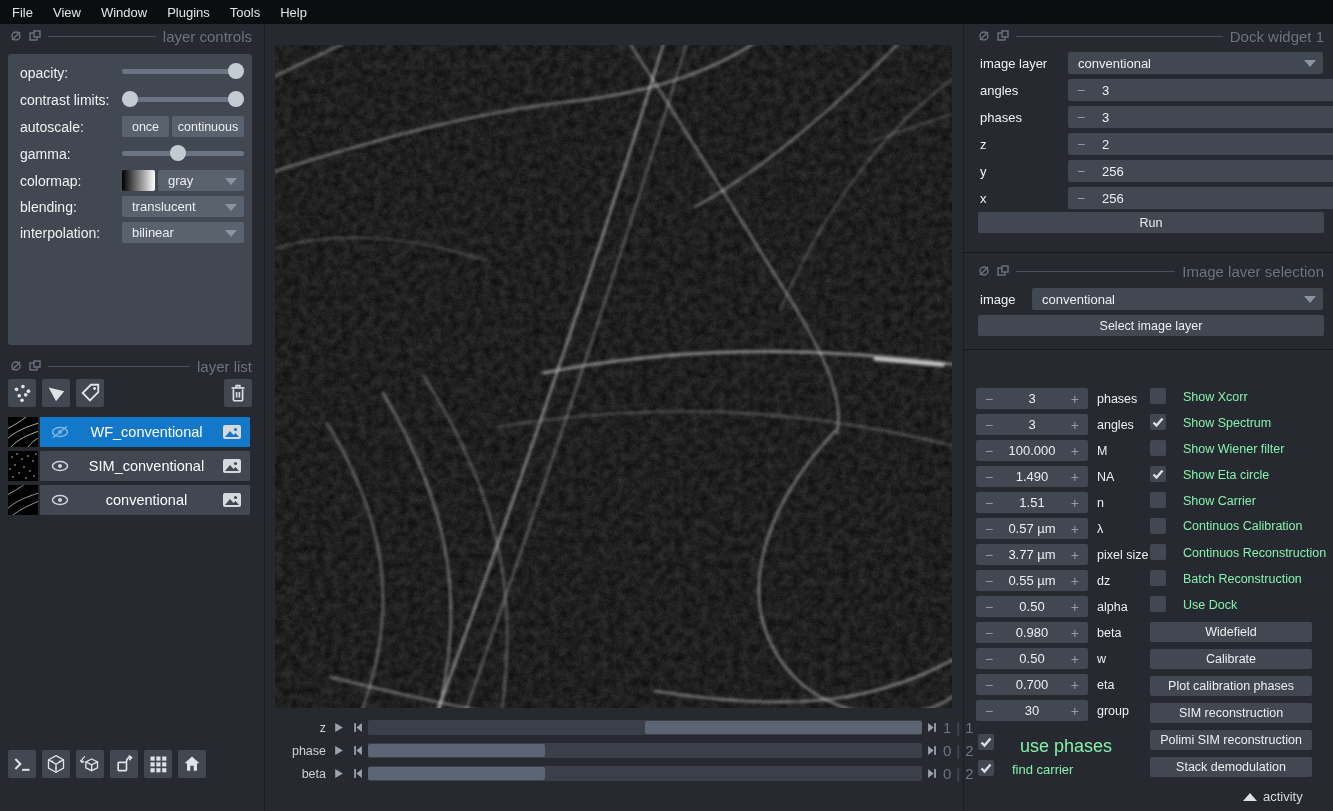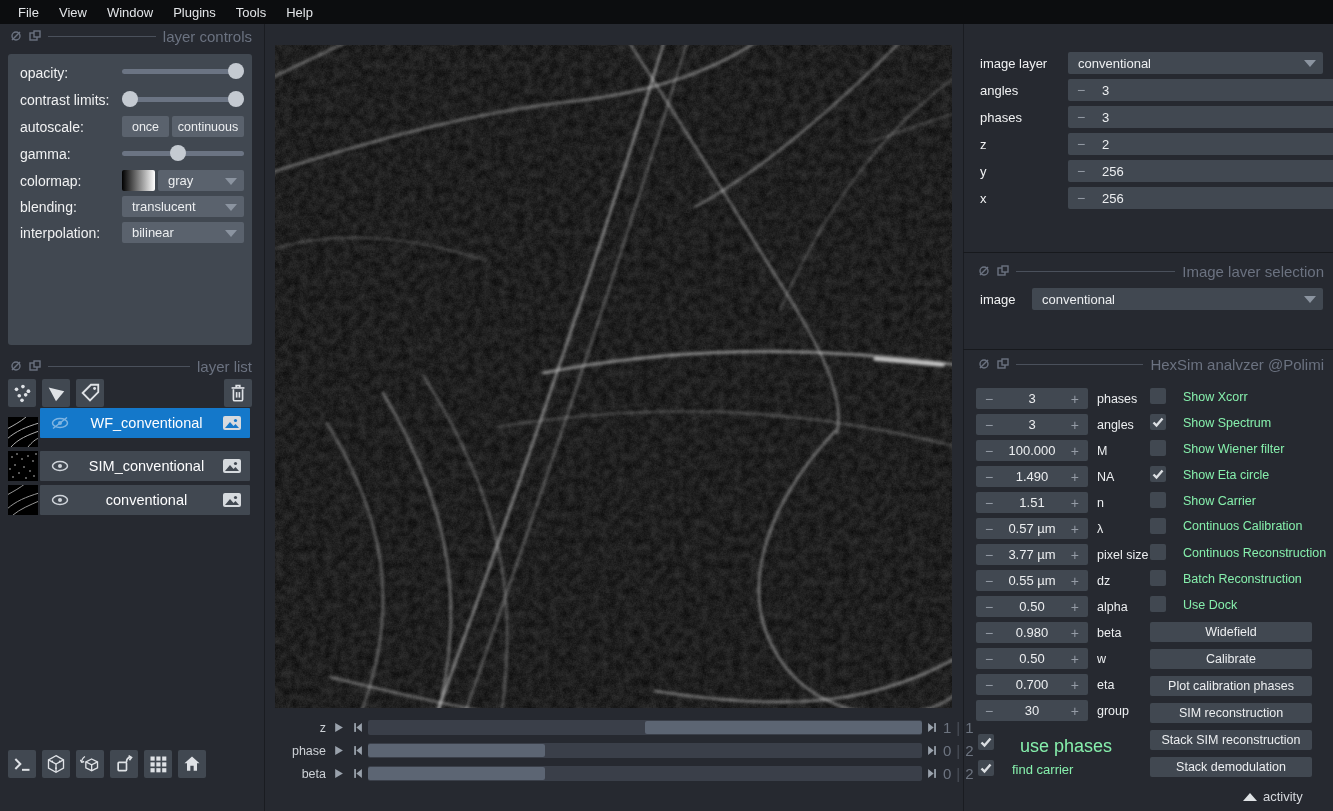--- a/index.html
+++ b/index.html
@@ -1,20 +1,20 @@
 <!DOCTYPE html>
 <html><head>
 <meta charset="utf-8">
 <style>
   html,body{margin:0;padding:0;background:#262930;}
   #app{position:relative;width:1333px;height:811px;background:#262930;overflow:hidden;
        font-family:"Liberation Sans",sans-serif;color:#eceef0;}
   
   .menubar{position:absolute;left:0;top:0;width:100%;height:24px;background:#0c0d0f;
-           display:flex;align-items:center;padding-left:8px;box-sizing:border-box;}
+           display:flex;align-items:center;padding-left:2px;box-sizing:border-box;}
   .menubar span{color:#e3e5e8;font-size:13px;padding:0 10px;cursor:default;}
   
   .titlebar{position:absolute;display:flex;align-items:center;gap:7px;height:16px;}
   .titlebar .ticon{width:12px;height:12px;flex:0 0 auto;}
   .titlebar .tline{flex:1;height:1px;background:#4a505b;}
   .titlebar .ttitle{color:#6b7280;font-size:15px;white-space:nowrap;}
   
   .panel{position:absolute;background:#414851;border-radius:3px;}
   .lbl{position:absolute;font-size:14px;color:#f0f1f2;}
   .btn{position:absolute;background:#414851;border-radius:2px;color:#eceef0;font-size:12.5px;
@@ -186,21 +186,21 @@
     <svg width="30" height="30" viewBox="0 0 30 30">
         <rect width="30" height="30" fill="#000"></rect>
         <g stroke="#ccc" stroke-width="1" fill="none" opacity="0.85">
           <path d="M-1 22 C8 14 18 10 31 6"></path>
           <path d="M3 30 C10 22 20 18 31 14"></path>
           <path d="M-1 12 C6 8 12 5 18 0"></path>
           <path d="M20 30 C24 25 28 22 31 21"></path>
         </g>
       </svg>
   </div>
-  <div class="lrow selected" style="top:408px;gap:20px;">
+  <div class="lrow selected" style="top:417px;gap:20px;">
     <svg width="20" height="14" viewBox="0 0 20 14" style="margin-left:10px;opacity:.5;">
       <ellipse cx="10" cy="7" rx="7.5" ry="4.5" fill="none" stroke="#e8f0fa" stroke-width="1.5"></ellipse>
       <circle cx="10" cy="7" r="2" fill="#e8f0fa"></circle>
       <line x1="3" y1="12.5" x2="17" y2="1.5" stroke="#e8f0fa" stroke-width="1.5"></line>
     </svg>
     <span class="lname">WF_conventional</span>
     <svg width="18" height="14" viewBox="0 0 18 14" style="margin-right:9px;">
       <rect width="18" height="14" rx="2" fill="#d6dade"></rect>
         <circle cx="12.5" cy="4.5" r="1.6" fill="var(--rowbg)"></circle>
         <path d="M2 12 L7 6 L10.5 10 L12.5 8 L16 12 Z" fill="var(--rowbg)"></path>
@@ -448,20 +448,32 @@
           <rect x="6.5" y="1" width="1.6" height="8" fill="#9aa2ac"></rect>
         </svg>
       </div>
     <div class="dimcnt" style="left:943px;top:765px;">
       <span>0</span>
         <span class="bar">|</span>
         <span>2</span>
     </div>
   </div>
 
+  <div class="titlebar" style="left:978px;top:28px;width:346px;">
+    <svg class="ticon" viewBox="0 0 12 12">
+        <circle cx="6" cy="6" r="4" fill="none" stroke="#6b7280" stroke-width="1.4"></circle>
+        <line x1="2" y1="10" x2="10" y2="2" stroke="#6b7280" stroke-width="1.4"></line>
+      </svg>
+    <svg class="ticon" viewBox="0 0 12 12">
+        <rect x="1" y="3" width="7" height="7" fill="none" stroke="#6b7280" stroke-width="1.4"></rect>
+        <rect x="5" y="1" width="6" height="6" fill="#262930" stroke="#6b7280" stroke-width="1.4"></rect>
+      </svg>
+    <div class="tline"></div>
+    <div class="ttitle">Dock widget 1</div>
+  </div>
 
   <div class="lbl" style="left:980px;top:56px;font-size:13px;">image layer</div>
   <div class="combo" style="left:1068px;top:52px;width:255px;height:22px;">
     <span>conventional</span>
       <span class="arrow"></span>
   </div>
 
   <div class="lbl" style="left:980px;top:83px;font-size:13px;">angles</div>
   <div class="spin leftval" style="left:1068px;top:79px;width:255px;height:22px;">
     <span class="minus">−</span>
@@ -480,55 +492,45 @@
   <div class="lbl" style="left:980px;top:164px;font-size:13px;">y</div>
   <div class="spin leftval" style="left:1068px;top:160px;width:255px;height:22px;">
     <span class="minus">−</span>
       <span>256</span>
   </div>
   <div class="lbl" style="left:980px;top:191px;font-size:13px;">x</div>
   <div class="spin leftval" style="left:1068px;top:187px;width:255px;height:22px;">
     <span class="minus">−</span>
       <span>256</span>
   </div>
+  <div class="btn" style="left:978px;top:212px;width:346px;height:21px;">Run</div>
 
   <div class="hsep" style="top:252px;"></div>
 
   <div class="titlebar" style="left:978px;top:263px;width:346px;">
     <svg class="ticon" viewBox="0 0 12 12">
         <circle cx="6" cy="6" r="4" fill="none" stroke="#6b7280" stroke-width="1.4"></circle>
         <line x1="2" y1="10" x2="10" y2="2" stroke="#6b7280" stroke-width="1.4"></line>
       </svg>
     <svg class="ticon" viewBox="0 0 12 12">
         <rect x="1" y="3" width="7" height="7" fill="none" stroke="#6b7280" stroke-width="1.4"></rect>
         <rect x="5" y="1" width="6" height="6" fill="#262930" stroke="#6b7280" stroke-width="1.4"></rect>
       </svg>
     <div class="tline"></div>
     <div class="ttitle">Image laver selection</div>
   </div>
   <div class="lbl" style="left:980px;top:292px;font-size:13px;">image</div>
   <div class="combo" style="left:1032px;top:288px;width:291px;height:22px;">
     <span>conventional</span>
       <span class="arrow"></span>
   </div>
+  <div class="btn" style="left:978px;top:315px;width:346px;height:21px;">Select image layer</div>
 
   <div class="hsep" style="top:349px;"></div>
 
-  <div class="titlebar" style="left:978px;top:356px;width:346px;">
-    <svg class="ticon" viewBox="0 0 12 12">
-        <circle cx="6" cy="6" r="4" fill="none" stroke="#6b7280" stroke-width="1.4"></circle>
-        <line x1="2" y1="10" x2="10" y2="2" stroke="#6b7280" stroke-width="1.4"></line>
-      </svg>
-    <svg class="ticon" viewBox="0 0 12 12">
-        <rect x="1" y="3" width="7" height="7" fill="none" stroke="#6b7280" stroke-width="1.4"></rect>
-        <rect x="5" y="1" width="6" height="6" fill="#262930" stroke="#6b7280" stroke-width="1.4"></rect>
-      </svg>
-    <div class="tline"></div>
-    <div class="ttitle">HexSim analvzer @Polimi</div>
-  </div>
 
   <div class="spin" style="left:976px;top:388px;width:112px;height:21px;">
       <span class="minus">−</span>
       <span>3</span>
       <span class="plus">+</span>
     </div>
   <div class="hxlabel" style="left:1097px;top:392px;">phases</div>
   <div class="spin" style="left:976px;top:414px;width:112px;height:21px;">
       <span class="minus">−</span>
       <span>3</span>
@@ -639,21 +641,21 @@
   <div class="cblabel" style="left:1183px;top:546px;">Continuos Reconstruction</div>
   <div class="cb" style="left:1150px;top:570px;"></div>
   <div class="cblabel" style="left:1183px;top:572px;">Batch Reconstruction</div>
   <div class="cb" style="left:1150px;top:596px;"></div>
   <div class="cblabel" style="left:1183px;top:598px;">Use Dock</div>
 
   <div class="btn" style="left:1150px;top:622px;width:162px;height:20px;">Widefield</div>
   <div class="btn" style="left:1150px;top:649px;width:162px;height:20px;">Calibrate</div>
   <div class="btn" style="left:1150px;top:676px;width:162px;height:20px;">Plot calibration phases</div>
   <div class="btn" style="left:1150px;top:703px;width:162px;height:20px;">SIM reconstruction</div>
-  <div class="btn" style="left:1150px;top:730px;width:162px;height:20px;">Stack SIM reconstruction</div>
+  <div class="btn" style="left:1150px;top:730px;width:162px;height:20px;">Polimi SIM reconstruction</div>
   <div class="btn" style="left:1150px;top:757px;width:162px;height:20px;">Stack demodulation</div>
 
   <div class="activity" style="left:1243px;top:789px;">
     <span class="tri"></span>
     <span>activity</span>
   </div>
 
 </div>
 
 </body></html>

